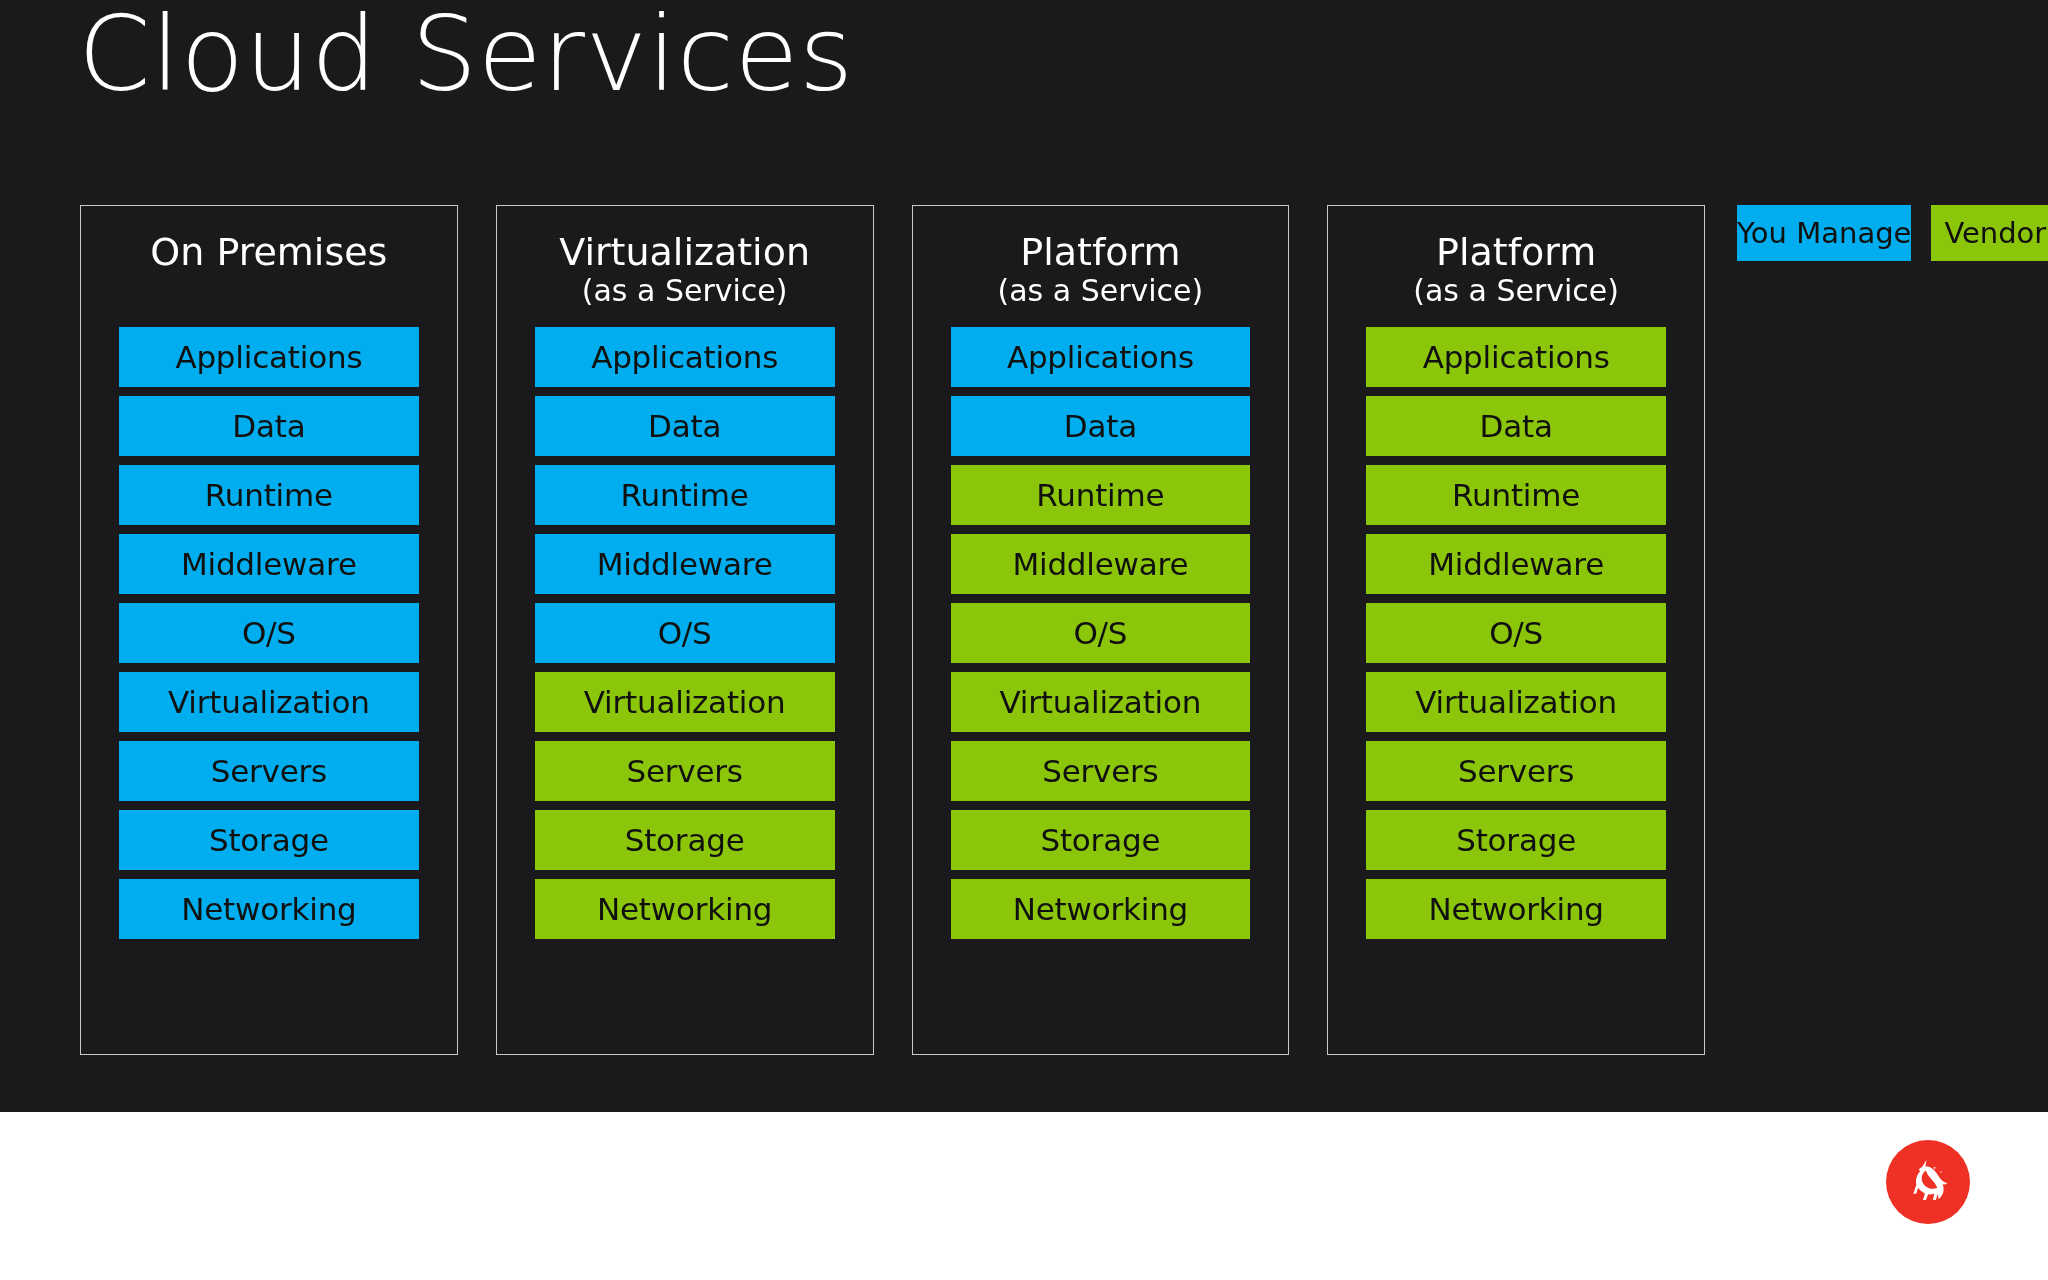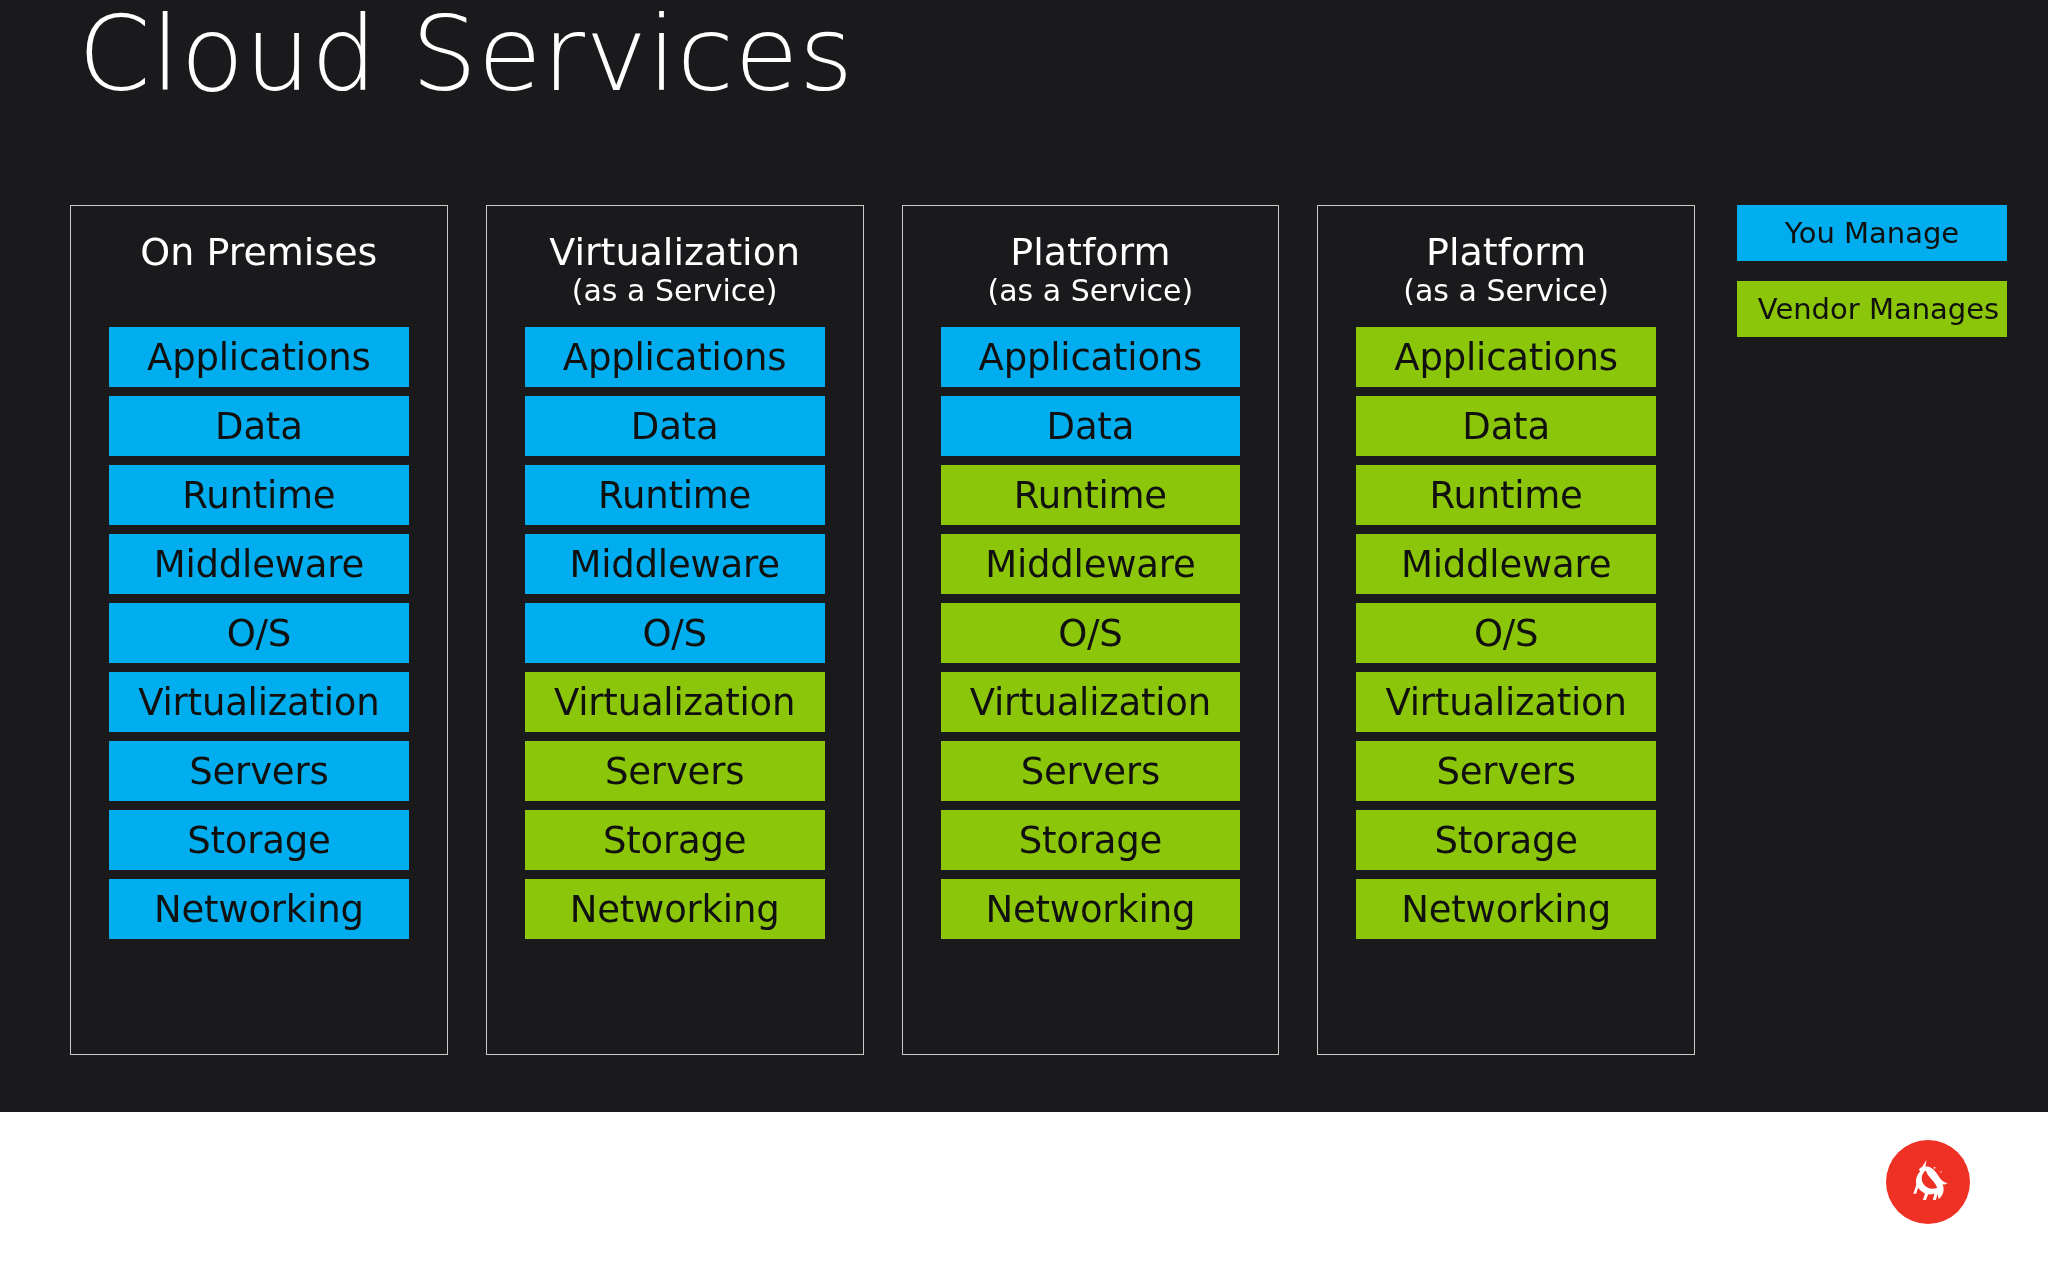--- a/index.html
+++ b/index.html
@@ -32,21 +32,21 @@
     letter-spacing: 0.5px;
     color: #ffffff;
     font-family: "DejaVu Sans", sans-serif;
     font-stretch: condensed;
     white-space: nowrap;
   }
 
   
   #columns {
     position: absolute;
-    left: 70px;
+    left: 80px;
     top: 205px;
     width: 1625px;
     height: 850px;
     display: flex;
     gap: 38px;
   }
 
   .column {
     flex: 1 1 0;
     border: 1px solid #c9c9c9;
@@ -89,37 +89,37 @@
     display: flex;
     flex-direction: column;
     gap: 9px;
   }
 
   .layer {
     height: 60px;
     display: flex;
     align-items: center;
     justify-content: center;
-    font-size: 37px;
+    font-size: 31px;
     font-family: "DejaVu Sans", sans-serif;
     color: #10100f;
     letter-spacing: -0.2px;
     white-space: nowrap;
   }
   .layer.manage-you    { background: #00AEEF; }
   .layer.manage-vendor { background: #8CC60B; }
 
   
   #legend {
     position: absolute;
     left: 1737px;
     top: 205px;
     width: 270px;
     display: flex;
-    flex-direction: column;
+    flex-direction: row;
     gap: 20px;
   }
   .legend-item {
     height: 56px;
     display: flex;
     align-items: center;
     justify-content: center;
     font-size: 29px;
     font-family: "DejaVu Sans", sans-serif;
     color: #10100f;

